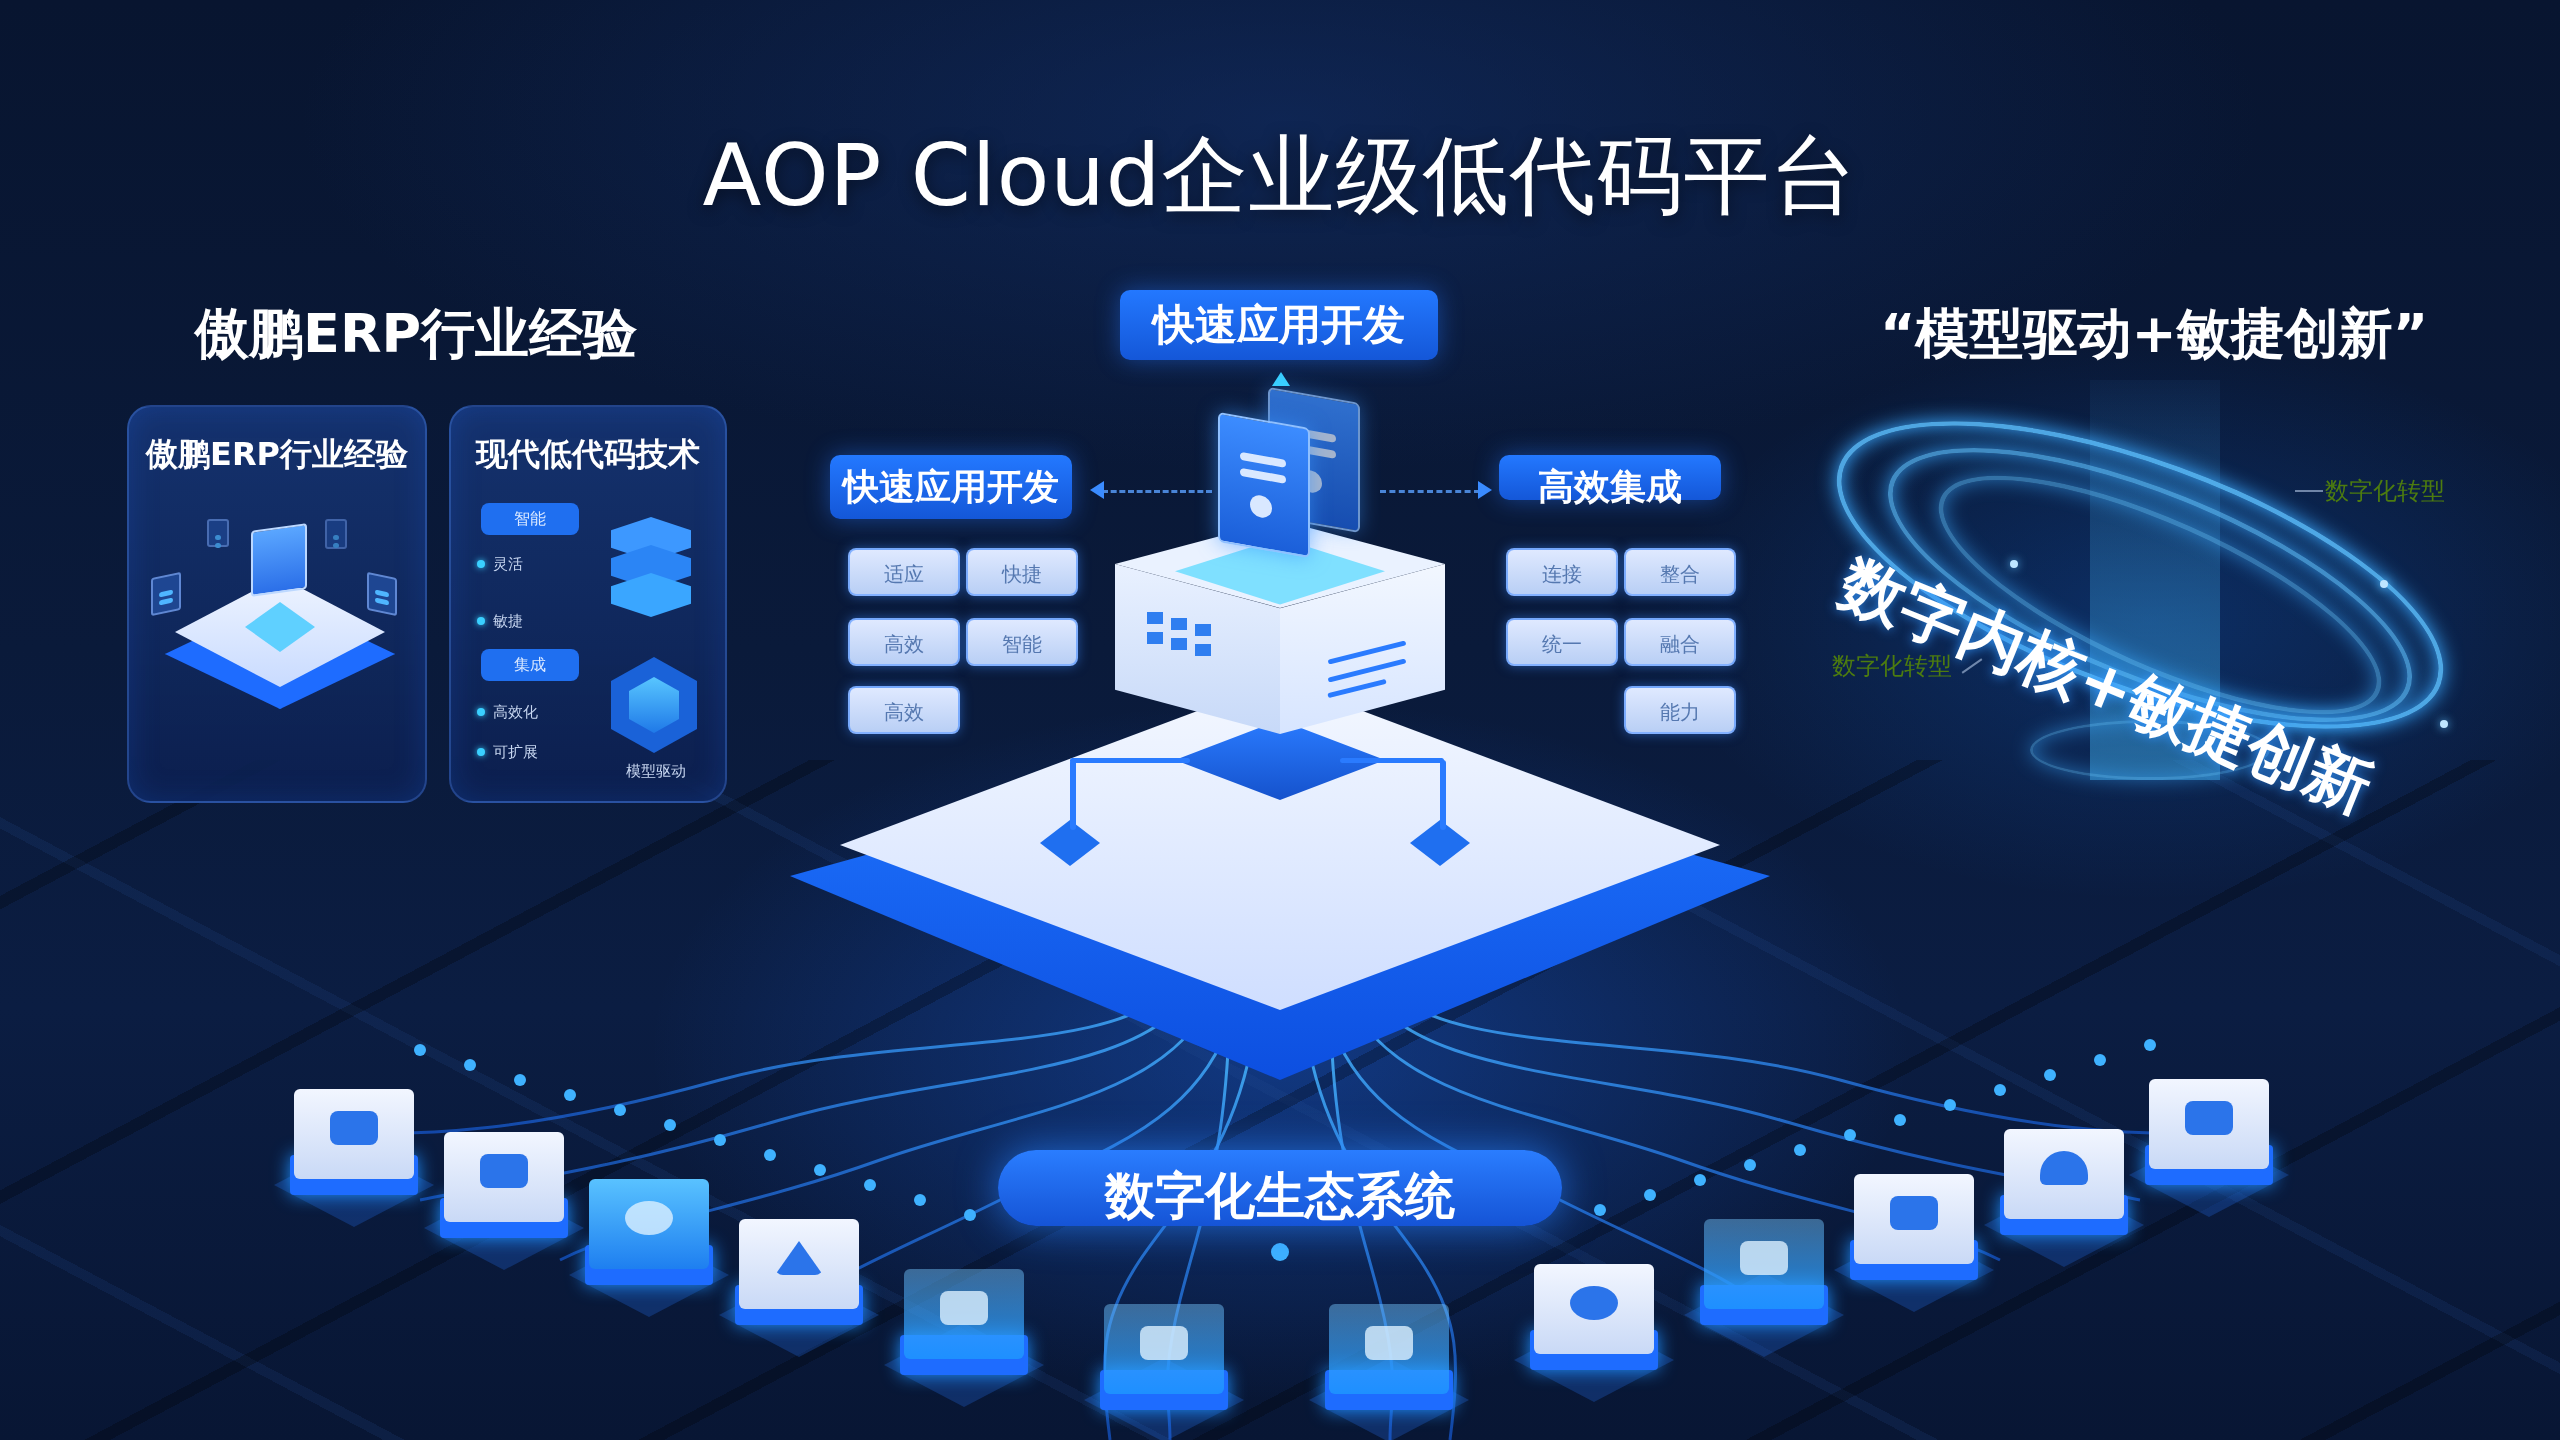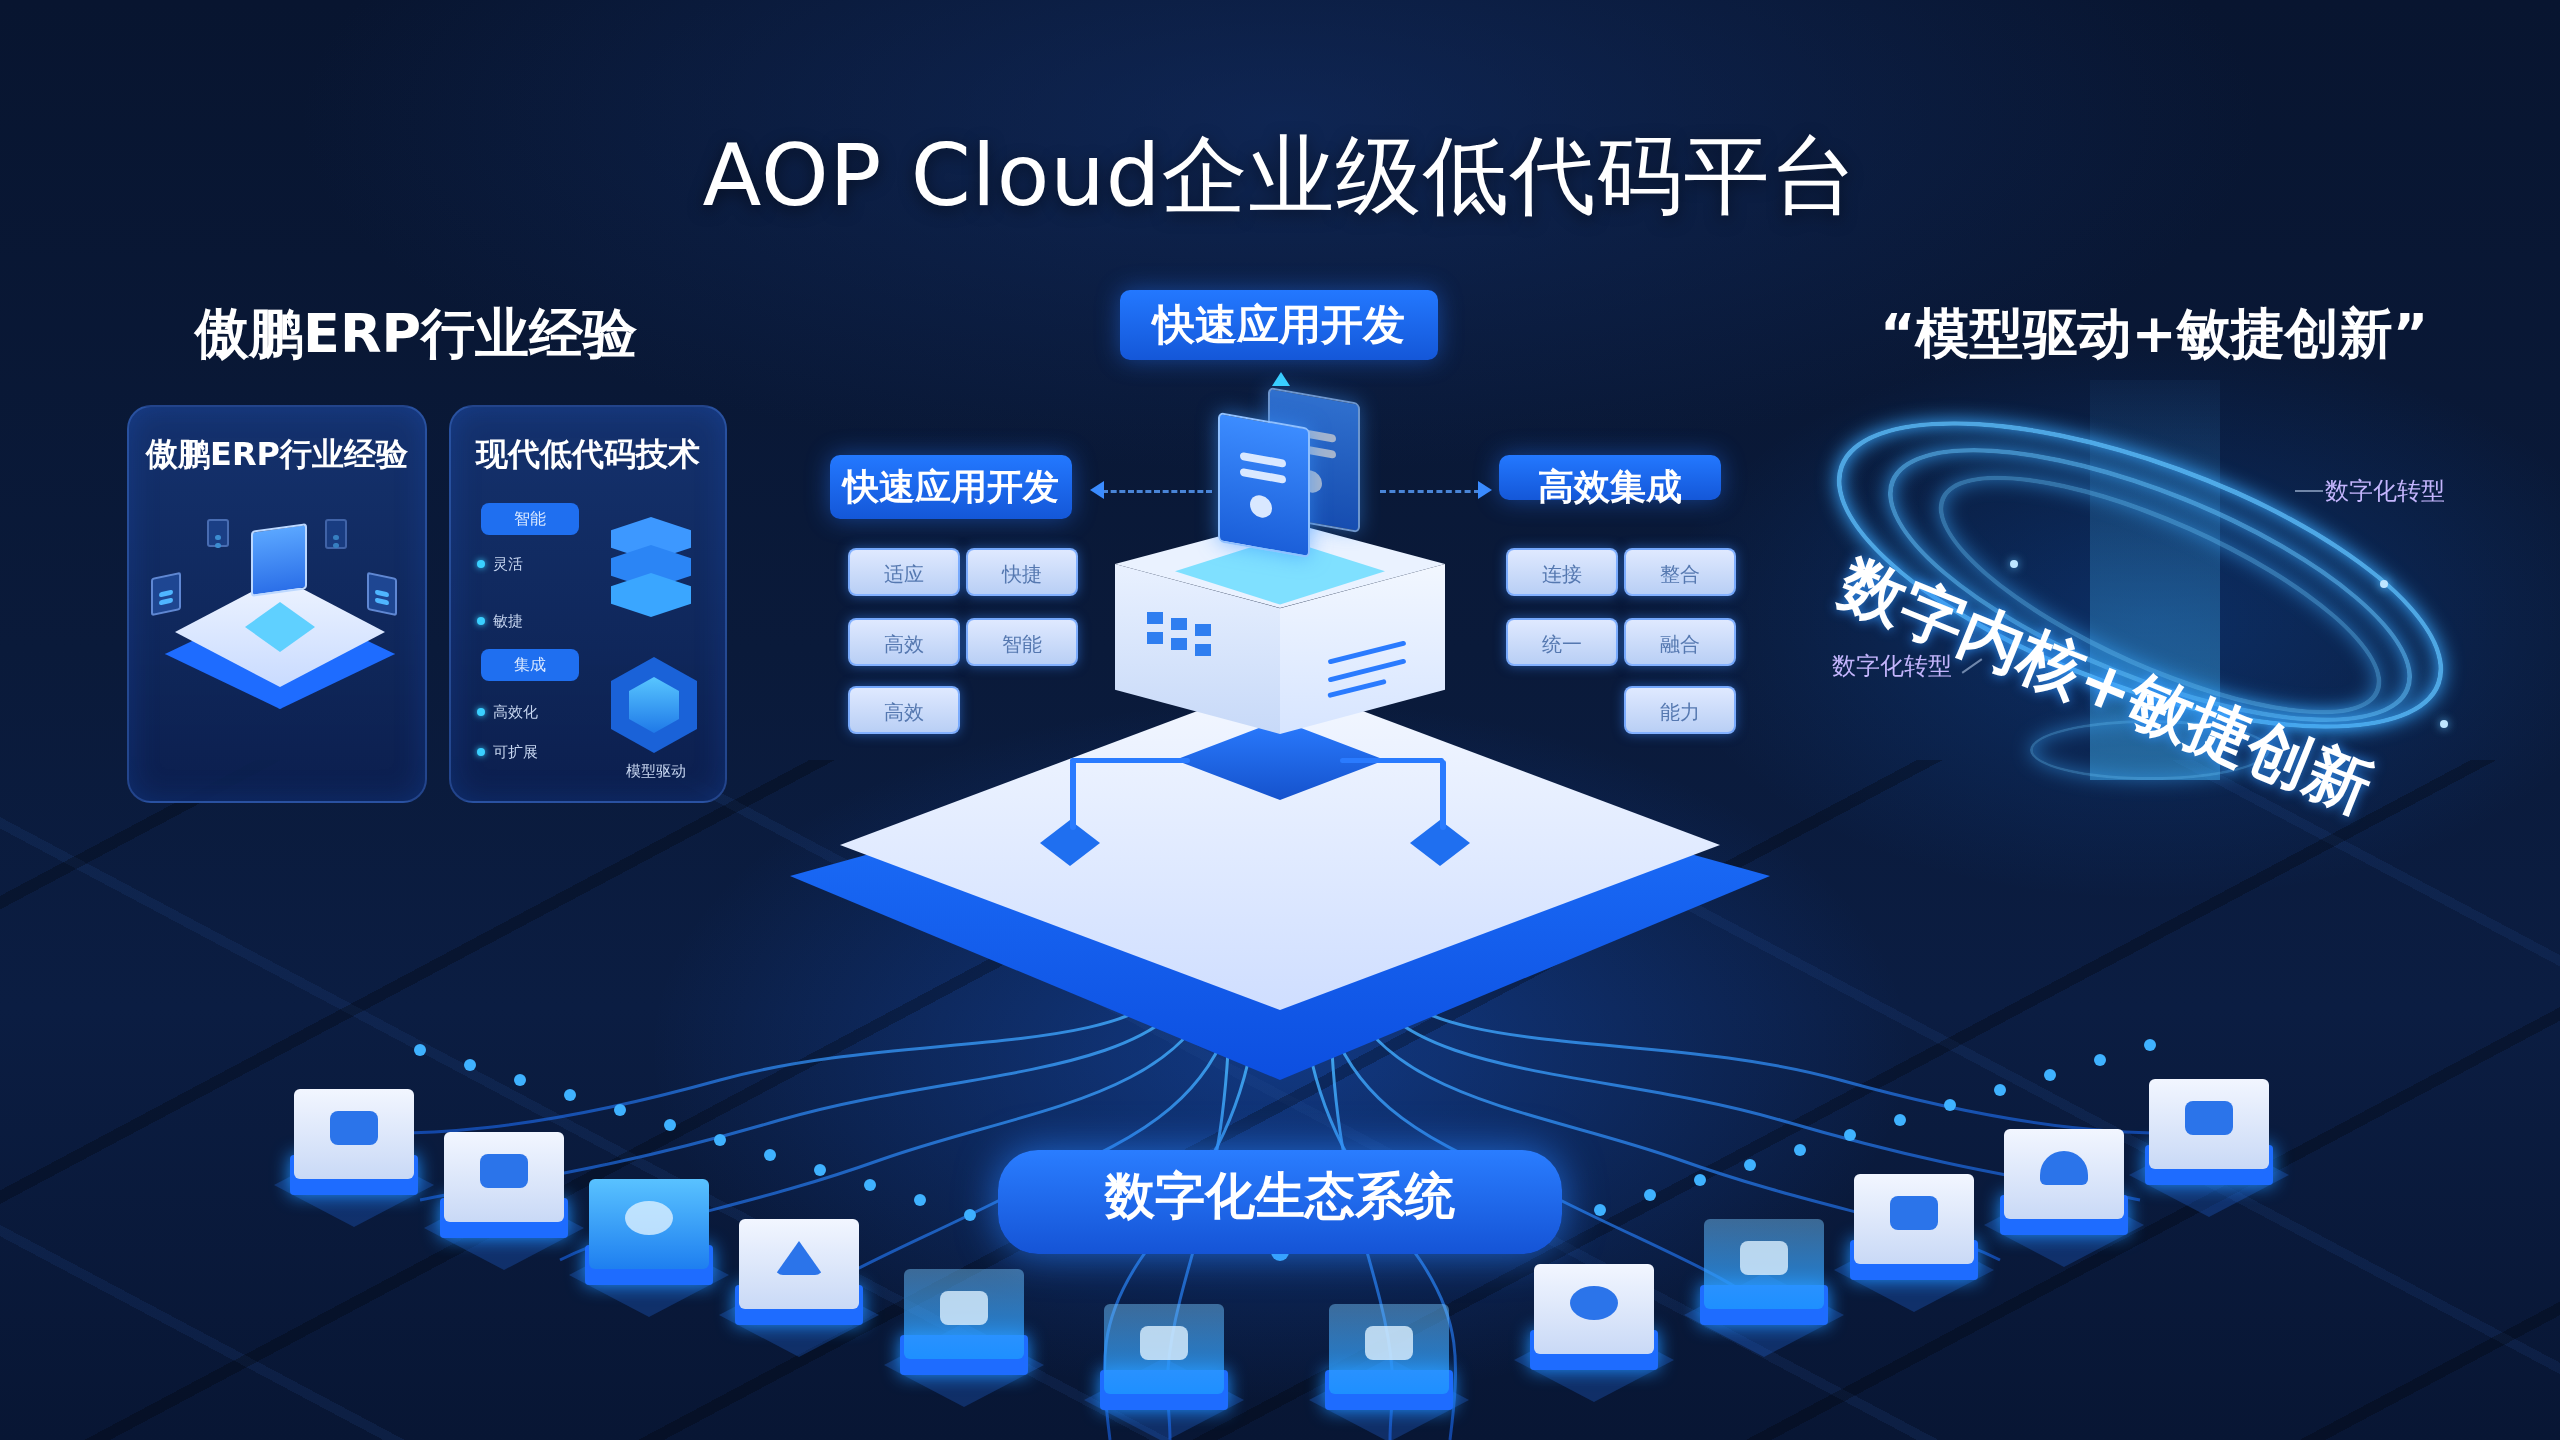--- a/index.html
+++ b/index.html
@@ -209,21 +209,21 @@
   .arrow-head {
     position: absolute; width: 0; height: 0;
     border-top: 9px solid transparent; border-bottom: 9px solid transparent;
   }
 
   
   .circuits { position: absolute; left: 0; top: 900px; width: 2560px; height: 540px; }
 
   
   .eco {
-    position: absolute; left: 998px; top: 1150px; width: 564px; height: 104px;
+    position: absolute; left: 998px; top: 1150px; width: 564px; height: 76px;
     border-radius: 40px; background: linear-gradient(180deg,#2a7dff,#1554d6);
     color: #fff; font-size: 50px; font-weight: bold; text-align: center; line-height: 92px;
     box-shadow: 0 0 40px rgba(40,130,255,0.7);
   }
 
   
   .cube { position: absolute; width: 128px; height: 128px; }
   .cube .pad {
     position: absolute; left: -16px; top: 58px; width: 160px; height: 84px;
     clip-path: polygon(50% 0, 100% 50%, 50% 100%, 0 50%);
@@ -256,21 +256,21 @@
   }
   .beam {
     position: absolute; left: 290px; top: 0; width: 130px; height: 400px;
     background: linear-gradient(180deg, rgba(70,160,255,0.05), rgba(70,190,255,0.45));
   }
   .orbit-text {
     position: absolute; left: 60px; top: 160px; font-size: 64px; font-weight: bold;
     color: #fff; transform: rotate(22deg); transform-origin: left top;
     text-shadow: 0 0 12px rgba(50,150,255,0.9); white-space: nowrap;
   }
-  .annot { position: absolute; font-size: 24px; color: #c4b5fd; }
+  .annot { position: absolute; font-size: 24px; color: #4d7c0f; }
   .annot-line { position: absolute; height: 2px; background: rgba(180,200,230,0.6); }
 
   .sparkle { position: absolute; width: 8px; height: 8px; border-radius: 50%; background: #bfe6ff; box-shadow: 0 0 10px #5fc0ff; }
 </style>
 </head>
 <body>
 
 <div class="bg"></div>
 <div class="floor"></div>
 

